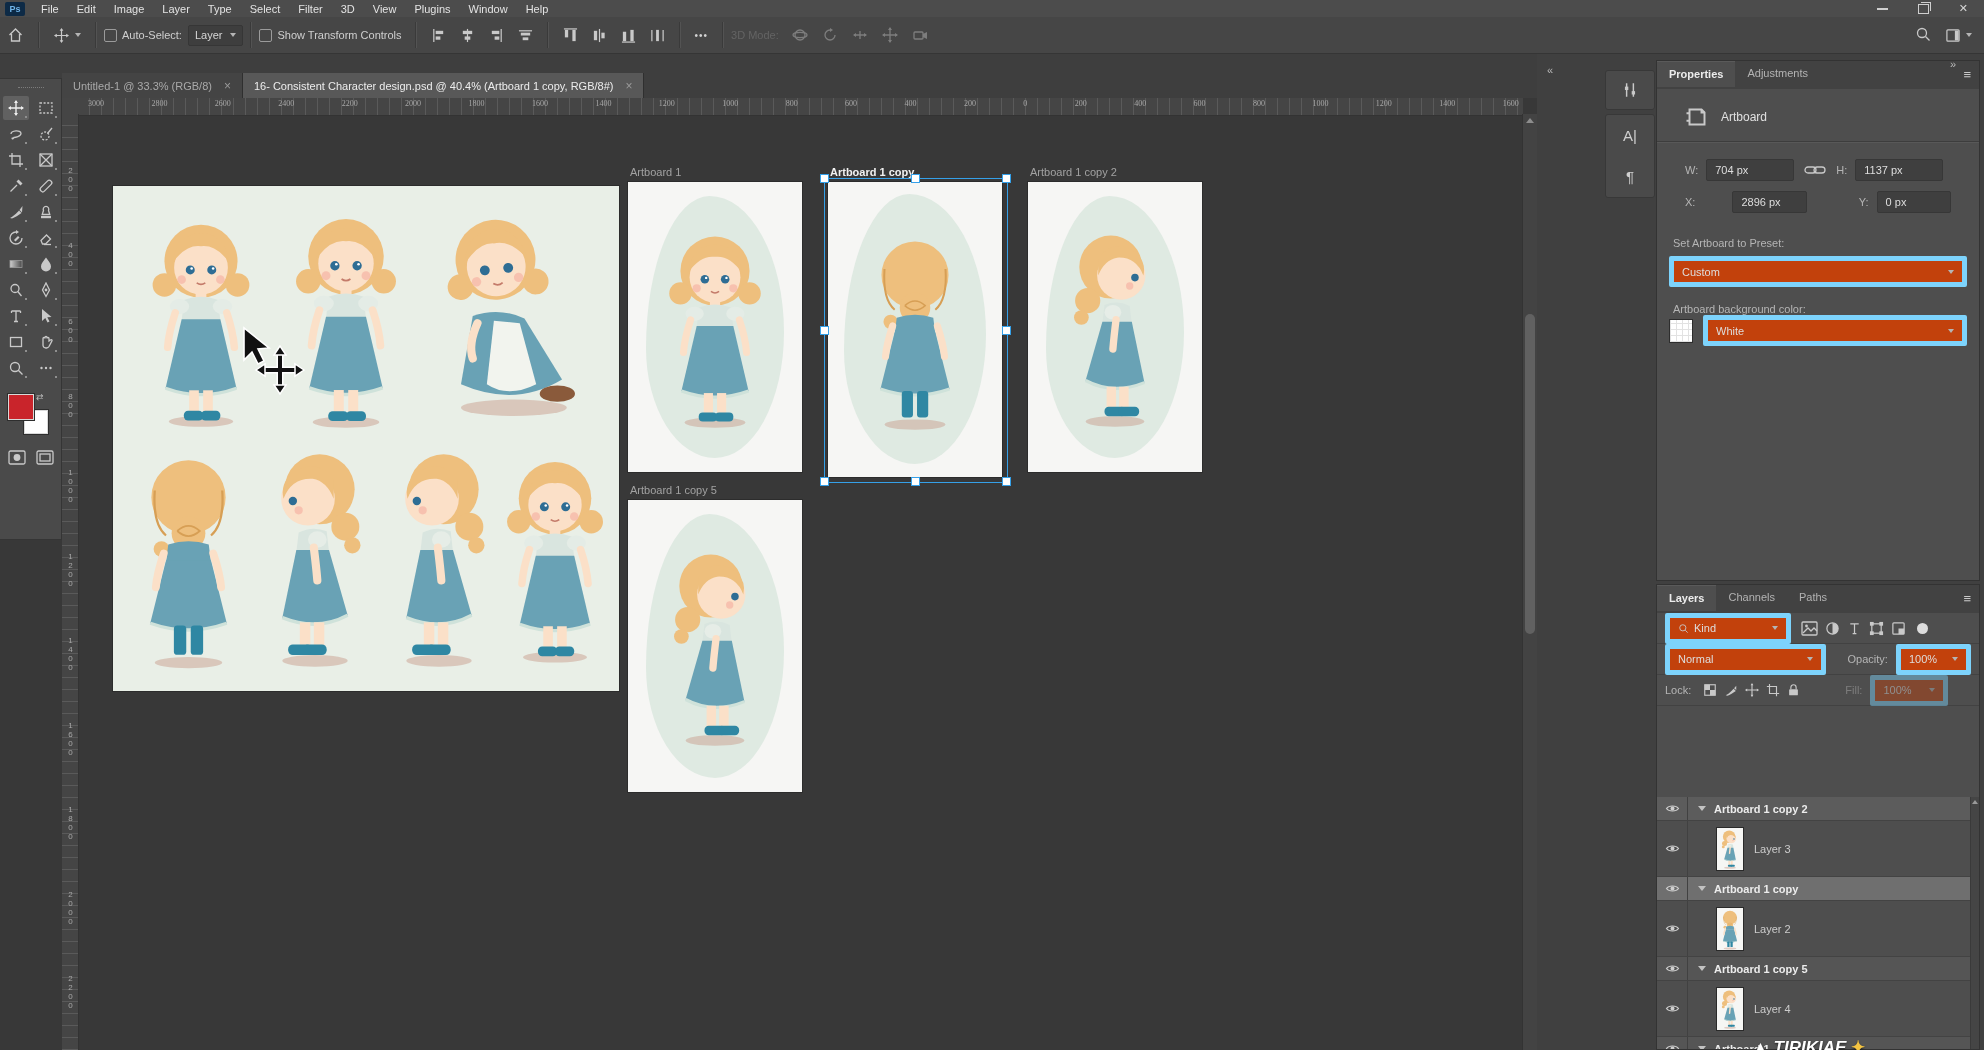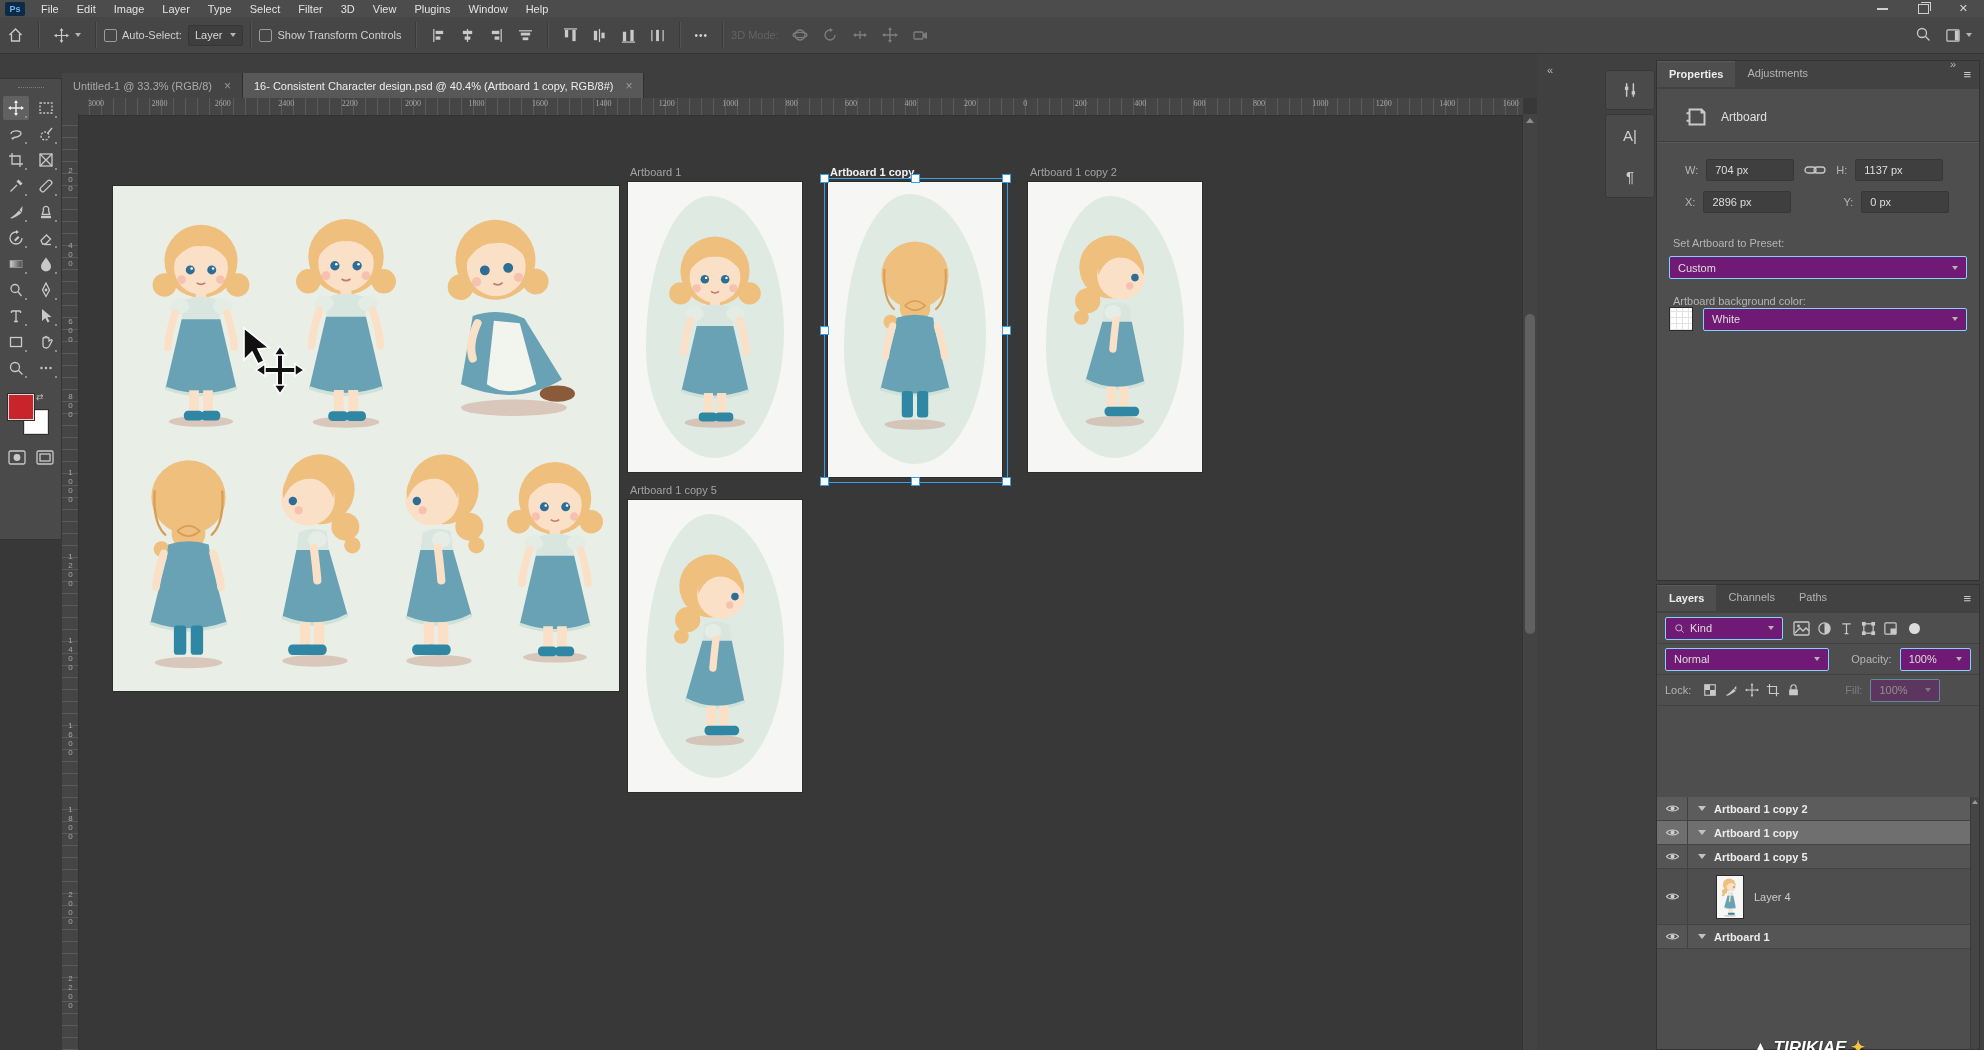--- a/index.html
+++ b/index.html
@@ -89,21 +89,21 @@
   .strip-icon{width:34px;height:32px;display:flex;align-items:center;justify-content:center;color:#cfcfcf;font-size:15px;}
   .panel{position:absolute;left:1656px;width:324px;background:#4e4e4e;border:1px solid #333;box-sizing:border-box;z-index:11;font-size:11px;}
   .panel-tabs{height:28px;background:#424242;display:flex;align-items:flex-start;position:relative;}
   .ptab{padding:6px 12px 7px 12px;color:#b3b3b3;}
   .ptab.active{background:#4e4e4e;color:#ececec;font-weight:bold;border-top:1px solid #5a5a5a;}
   .panel-menu{position:absolute;right:8px;top:7px;color:#c9c9c9;font-size:13px;line-height:1;}
   .prop-row{display:flex;align-items:center;padding:0 28px;}
   .fld{background:#3f3f3f;border:1px solid #373737;border-radius:2px;height:20px;display:flex;align-items:center;
        padding:0 8px;color:#dedede;}
   .fld-label{color:#b5b5b5;margin-right:8px;}
-  .dd{background:#701a75;border:1px solid #7dd3fc;border-radius:2px;height:21px;display:flex;align-items:center;
+  .dd{background:#c2410c;border:5px solid #7dd3fc;border-radius:2px;height:21px;display:flex;align-items:center;
       justify-content:space-between;padding:0 8px;color:#dedede;}
   .section-label{color:#b5b5b5;padding:0 16px;}
   .divider-h{height:1px;background:#3d3d3d;border-bottom:1px solid #585858;margin:0;}
   .white-swatch{width:22px;height:22px;background:
       repeating-linear-gradient(0deg,#e2e2e2 0 1px,transparent 1px 6px),
       repeating-linear-gradient(90deg,#e2e2e2 0 1px,transparent 1px 6px),#ffffff;
       border:1px solid #2d2d2d;}
   
   .lp-filter-row,.lp-blend-row,.lp-lock-row{display:flex;align-items:center;padding:0 8px;height:30px;border-bottom:1px solid #424242;}
   .lp-icons{display:flex;align-items:center;gap:7px;margin-left:10px;}
@@ -698,21 +698,21 @@
         <rect x="1" y="4" width="11" height="6" rx="3" class="icon-stroke"></rect>
         <rect x="10" y="4" width="11" height="6" rx="3" class="icon-stroke"></rect>
       </svg>
     <span class="fld-label">H:</span>
     <div class="fld" style="width:70px;">
         <span>1137 px</span>
       </div>
   </div>
   <div class="prop-row" style="margin-top:10px;">
     <span class="fld-label">X:</span>
-    <div class="fld" style="width:70px;">
+    <div class="fld" style="width:70px;margin-left:29px;">
         <span>2896 px</span>
       </div>
     <span class="fld-label" style="margin-left:52px;">Y:</span>
     <div class="fld" style="width:70px;">
         <span>0 px</span>
       </div>
   </div>
   <div class="section-label" style="margin-top:24px;">Set Artboard to Preset:</div>
   <div class="prop-row" style="margin-top:7px;padding:0 12px;">
     <div class="dd" style="width:100%;">
@@ -820,29 +820,59 @@
       <div class="lrow group hi">
         <div class="eye-box">
           <svg width="15" height="13" viewBox="0 0 16 14">
             <path d="M1.5 7 C4 3.5,12 3.5,14.5 7 C12 10.5,4 10.5,1.5 7 Z" fill="none" stroke="#cfcfcf" stroke-width="1.2"></path>
             <circle cx="8" cy="7" r="2.1" fill="#cfcfcf"></circle>
           </svg>
         </div>
         <div class="chev"></div>
         <span class="glabel">Artboard 1 copy 2</span>
       </div>
+      <div class="lrow layer">
+        <div class="eye-box">
+          <svg width="15" height="13" viewBox="0 0 16 14">
+            <path d="M1.5 7 C4 3.5,12 3.5,14.5 7 C12 10.5,4 10.5,1.5 7 Z" fill="none" stroke="#cfcfcf" stroke-width="1.2"></path>
+            <circle cx="8" cy="7" r="2.1" fill="#cfcfcf"></circle>
+          </svg>
+        </div>
+        <div class="lthumb">
+          <svg viewBox="0 0 120 200" preserveAspectRatio="xMidYMid meet">
+            <rect width="120" height="200" fill="#f6f6f4"></rect>
+            <use href="#g-side"></use>
+          </svg>
+        </div>
+        <span class="llabel">Layer 3</span>
+      </div>
       <div class="lrow group selected">
         <div class="eye-box">
           <svg width="15" height="13" viewBox="0 0 16 14">
             <path d="M1.5 7 C4 3.5,12 3.5,14.5 7 C12 10.5,4 10.5,1.5 7 Z" fill="none" stroke="#cfcfcf" stroke-width="1.2"></path>
             <circle cx="8" cy="7" r="2.1" fill="#cfcfcf"></circle>
           </svg>
         </div>
         <div class="chev"></div>
         <span class="glabel">Artboard 1 copy</span>
+      </div>
+      <div class="lrow layer">
+        <div class="eye-box">
+          <svg width="15" height="13" viewBox="0 0 16 14">
+            <path d="M1.5 7 C4 3.5,12 3.5,14.5 7 C12 10.5,4 10.5,1.5 7 Z" fill="none" stroke="#cfcfcf" stroke-width="1.2"></path>
+            <circle cx="8" cy="7" r="2.1" fill="#cfcfcf"></circle>
+          </svg>
+        </div>
+        <div class="lthumb">
+          <svg viewBox="0 0 120 200" preserveAspectRatio="xMidYMid meet">
+            <rect width="120" height="200" fill="#f6f6f4"></rect>
+            <use href="#g-back"></use>
+          </svg>
+        </div>
+        <span class="llabel">Layer 2</span>
       </div>
       <div class="lrow group">
         <div class="eye-box">
           <svg width="15" height="13" viewBox="0 0 16 14">
             <path d="M1.5 7 C4 3.5,12 3.5,14.5 7 C12 10.5,4 10.5,1.5 7 Z" fill="none" stroke="#cfcfcf" stroke-width="1.2"></path>
             <circle cx="8" cy="7" r="2.1" fill="#cfcfcf"></circle>
           </svg>
         </div>
         <div class="chev"></div>
         <span class="glabel">Artboard 1 copy 5</span>

